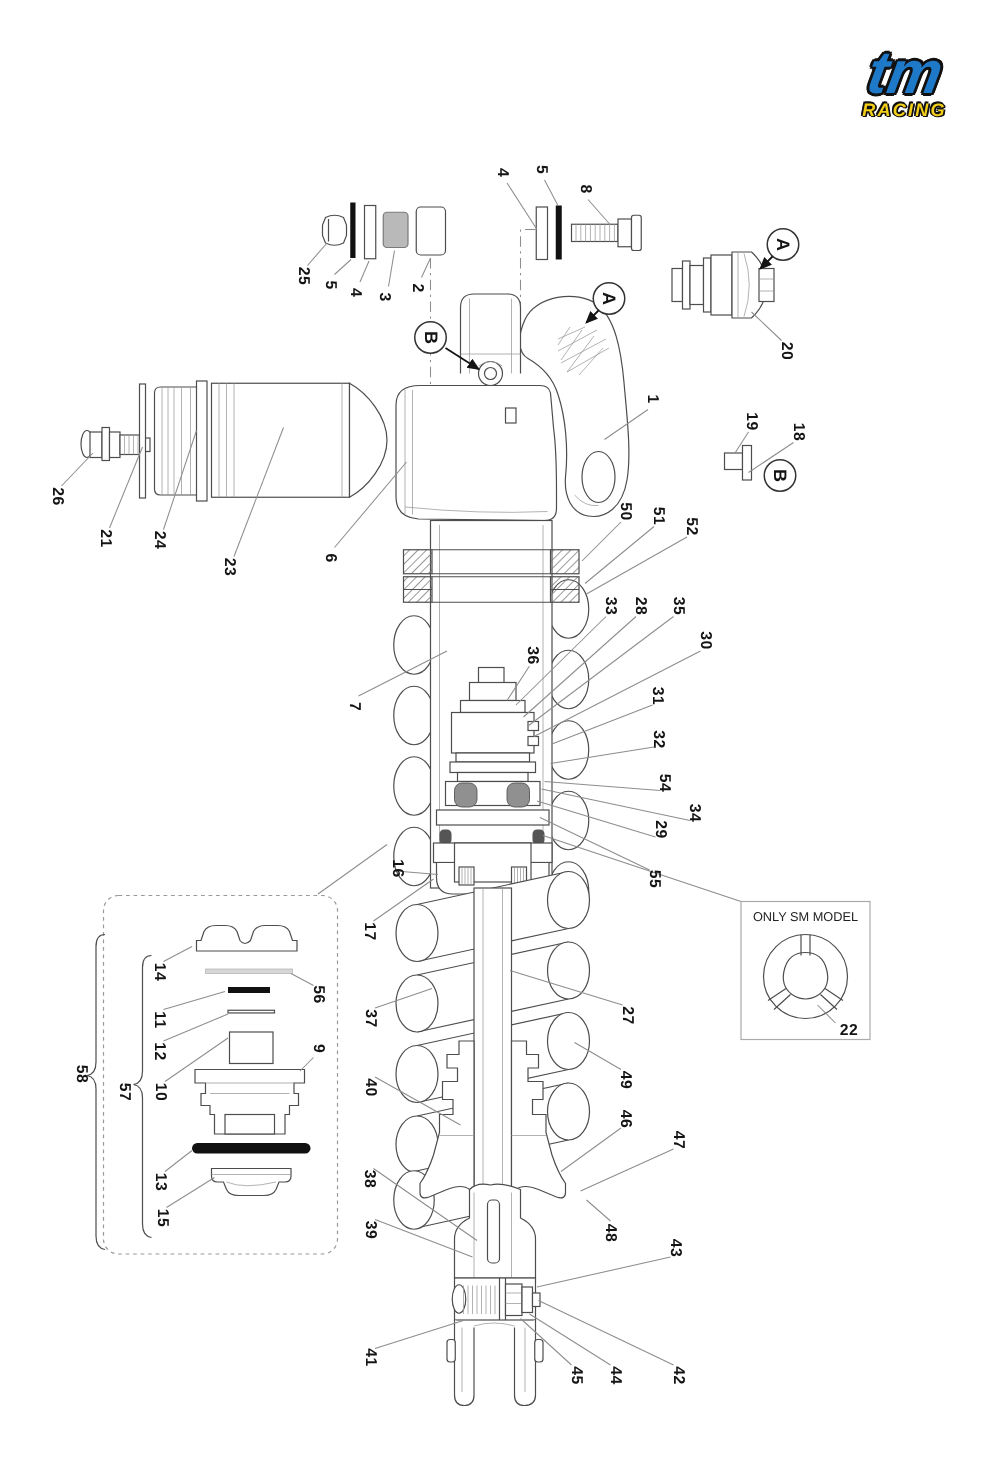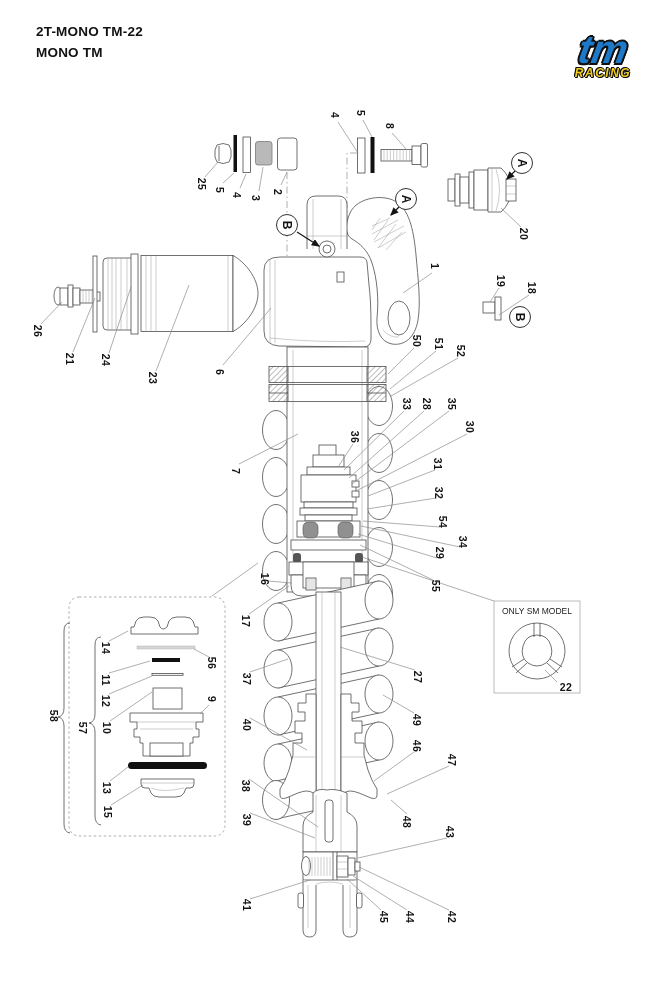--- a/index.html
+++ b/index.html
@@ -25,24 +25,20 @@
   .marker-letter{font-family:"Liberation Sans",sans-serif;font-weight:bold;font-size:12px;fill:#141414;
            text-anchor:middle;dominant-baseline:central;}
   .dashdot{fill:none;stroke:#8d8d8d;stroke-width:.7;stroke-dasharray:7 3 1.5 3;}
   .boxtext{font-family:"Liberation Sans",sans-serif;font-size:8.5px;fill:#222;text-anchor:middle;}
 </style>
 </head>
 <body>
 
 <div id="stage">
 
-  <div id="title-block">
-    <div class="t1">2T-MONO TM-22</div>
-    <div class="t2">MONO TM</div>
-  </div>
 
   <div id="logo">
     <span class="brand" style="color: rgb(30, 122, 201);">tm</span>
     <span class="racing" style="color: rgb(243, 207, 26);">RACING</span>
   </div>
 
   <svg id="diagram" width="669" height="985" viewBox="0 0 669 985">
     <defs>
       <pattern id="hatch" width="4" height="4" patternUnits="userSpaceOnUse" patternTransform="rotate(45)">
         <line x1="0" y1="0" x2="0" y2="4" stroke="#777" stroke-width="1"></line>

